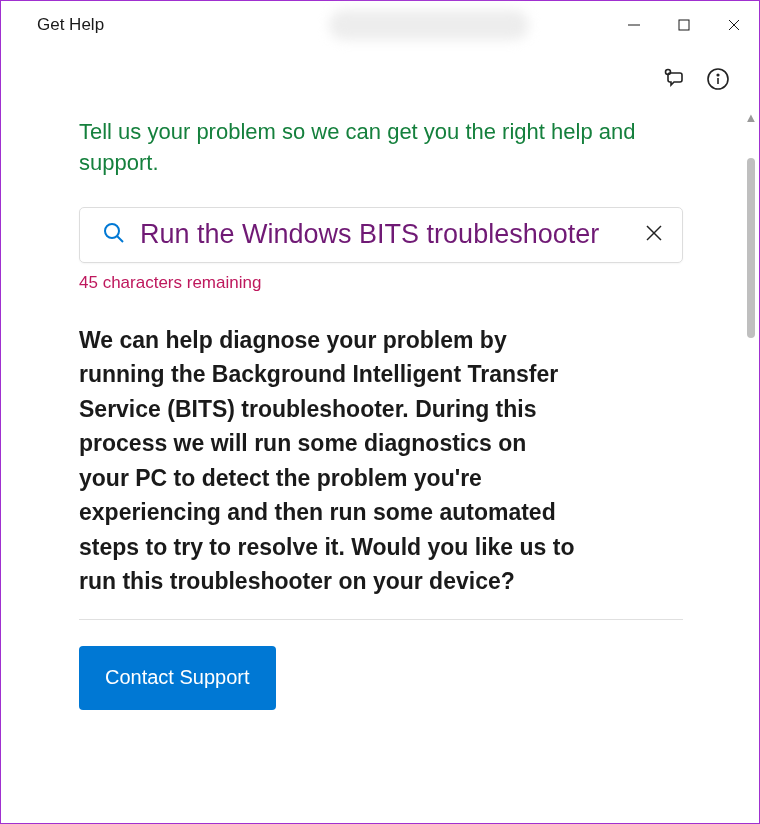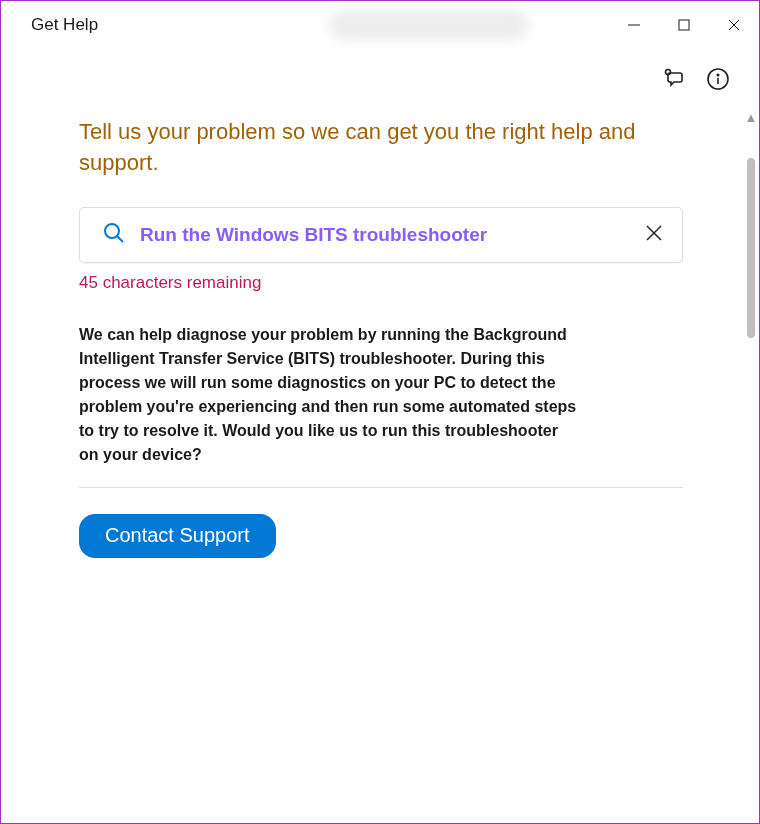--- a/index.html
+++ b/index.html
@@ -5,20 +5,21 @@
     * { margin: 0; padding: 0; box-sizing: border-box; }
     body { margin: 0; font-family: "Segoe UI", -apple-system, sans-serif; background: #fff; }
     .window {
       width: 760px; height: 824px; border: 1px solid #a030d0;
       background: #fff; display: flex; flex-direction: column;
     }
     .titlebar {
       height: 48px; display: flex; align-items: center;
       padding: 0 0 0 30px; font-size: 17px; font-weight: 400;
       color: #1a1a1a;
+      margin-left: 6px;
     }
     .titlebar-title { flex: 0 0 auto; }
     .titlebar-spacer { flex: 1; }
     .titlebar-blur {
       width: 200px; height: 30px; background: #ededed;
       border-radius: 16px; margin-right: 80px;
       filter: blur(6px);
     }
     .window-controls { display: flex; }
     .window-control {
@@ -43,62 +44,62 @@
     .scroll-gutter {
       width: 16px; display: flex; flex-direction: column; align-items: center;
       padding-top: 2px;
     }
     .scroll-arrow { color: #999; font-size: 13px; line-height: 1; }
     .scrollbar-thumb {
       width: 8px; background: #bfbfbf; border-radius: 4px;
       height: 180px; margin-top: 34px;
     }
     .prompt-text {
-      font-size: 22px; font-weight: 400; color: #a16207;
+      font-size: 22px; font-weight: 400; color: #15803d;
       line-height: 1.4; margin-bottom: 28px;
     }
     .search-box {
       border: 1px solid #ddd; border-radius: 5px;
       height: 56px; display: flex; align-items: center;
       padding: 0 18px 0 22px; gap: 14px;
       box-shadow: 0 1px 2px rgba(0,0,0,0.04);
       margin-bottom: 10px;
     }
     .search-icon { color: #0078d4; flex: 0 0 auto; }
     .search-value {
-      flex: 1; font-size: 19px; font-weight: 700; color: #8b5cf6;
+      flex: 1; font-size: 27px; font-weight: 400; color: #701a75;
     }
     .search-clear { color: #222; cursor: pointer; flex: 0 0 auto; }
     .char-remaining {
       font-size: 17px; color: #be185d; margin-bottom: 30px;
     }
     .diag-text {
-      font-size: 16px; font-weight: 600; color: #1a1a1a;
+      font-size: 23px; font-weight: 600; color: #1a1a1a;
       line-height: 1.5; margin-bottom: 20px;
       max-width: 500px;
     }
     .yes-row {
       height: 66px; background: #0078d4; border-radius: 4px;
       display: flex; align-items: center; padding: 0 24px 0 26px;
       color: #fff; font-size: 20px; font-weight: 400;
       cursor: pointer; margin-bottom: 24px;
     }
     .yes-highlight {
       position: absolute; border: 4px solid #a030d0;
       width: 140px; height: 90px; margin-top: -78px; margin-left: -6px;
       pointer-events: none;
     }
     .yes-label { flex: 1; }
     .edit-icon { color: #fff; }
     .divider { height: 1px; background: #e0e0e0; margin: 16px 0 26px 0; }
     .contact-btn-row { display: flex; }
     .contact-btn {
       background: #0078d4; color: #fff; font-size: 20px;
-      height: 44px; padding: 0 26px; display: flex;
-      align-items: center; border-radius: 16px; cursor: pointer;
+      height: 64px; padding: 0 26px; display: flex;
+      align-items: center; border-radius: 4px; cursor: pointer;
       font-weight: 400;
     }
   </style>
 </head>
 <body>
 
 <div class="window">
 
   <div class="titlebar">
     <div class="titlebar-title">Get Help</div>

